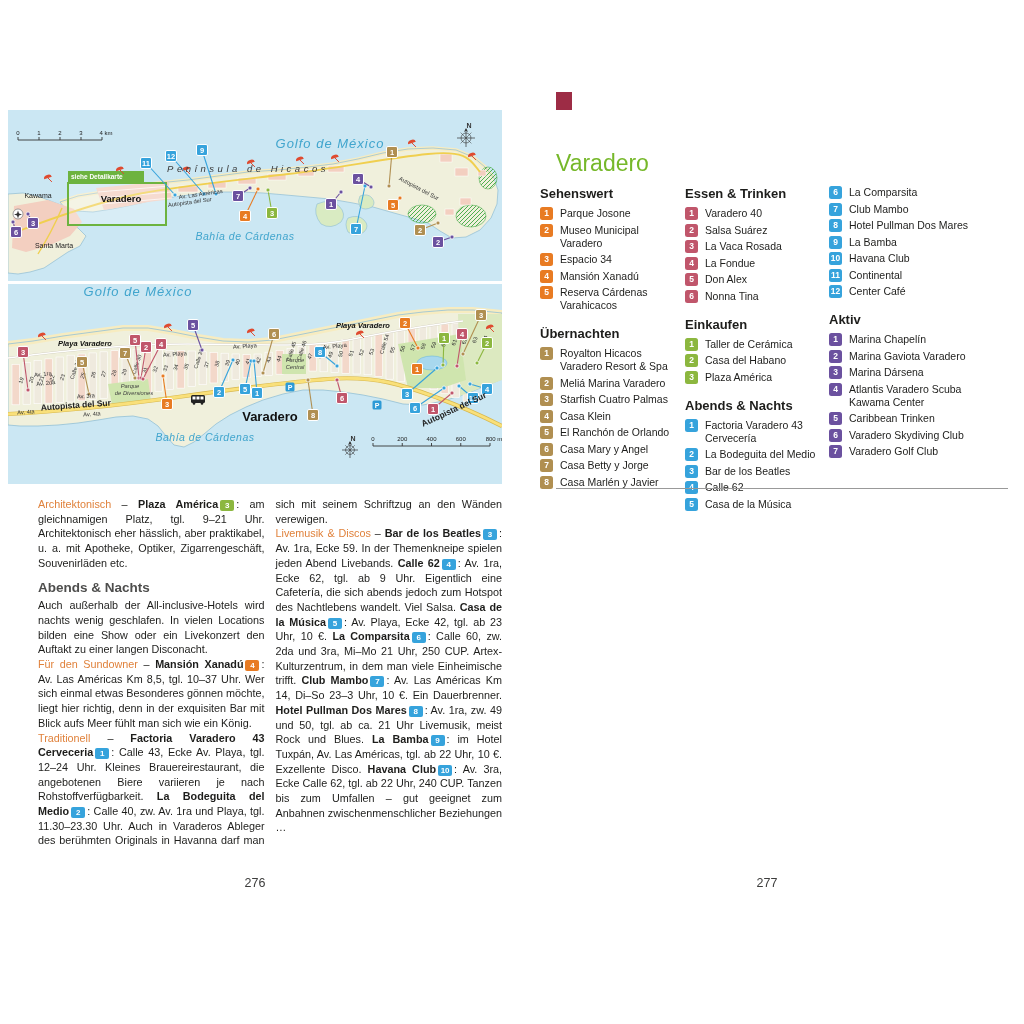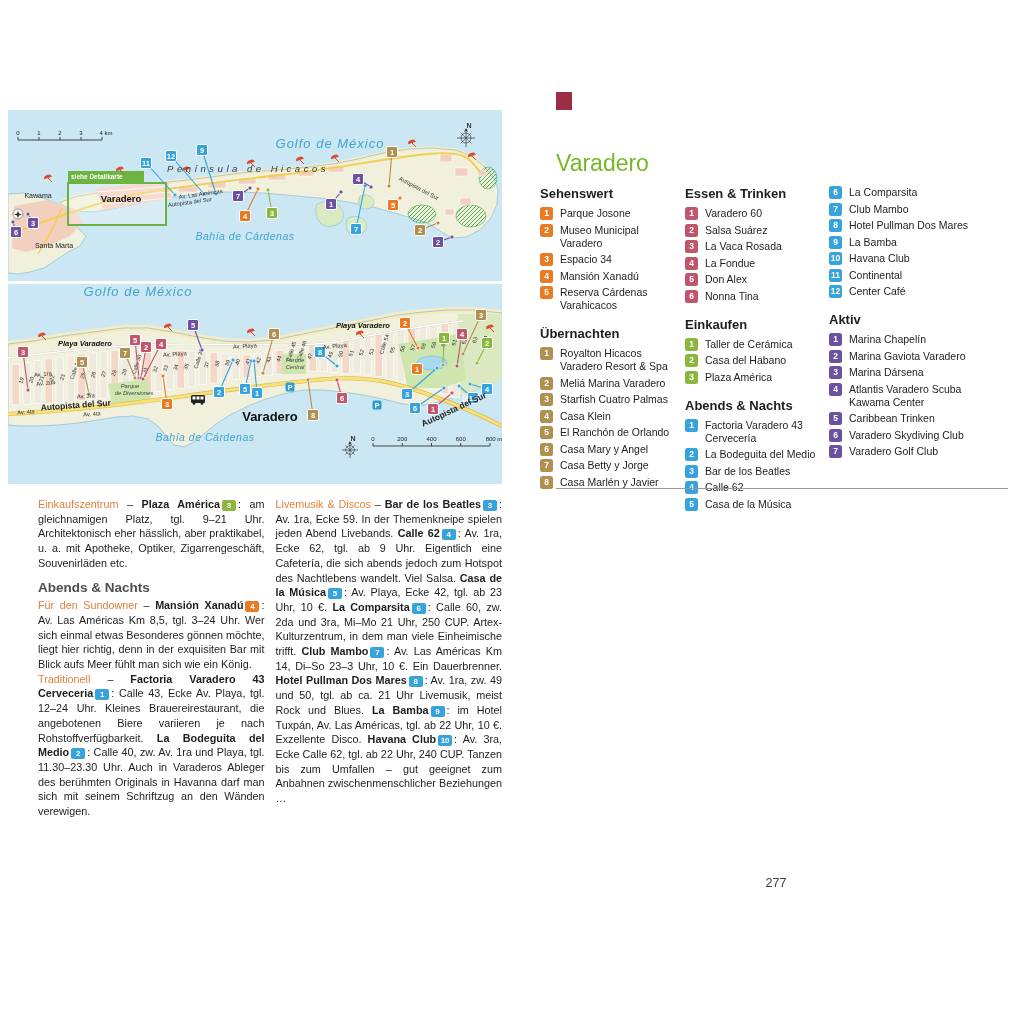--- a/index.html
+++ b/index.html
@@ -18,21 +18,21 @@
   #cols-left{left:38px;top:497px;width:464px;height:386px;}
   .textcols p{margin:0;}
   .kw{color:#e0823c;}
   .bold{font-weight:bold;}
   .h2{font-size:13.5px;font-weight:bold;color:#4e4e4d;margin:10px 0 3px 0;text-align:left;}
   .ibadge{display:inline-block;min-width:12px;height:11px;border-radius:2px;color:#fff;
           font-size:8px;font-weight:bold;text-align:center;line-height:11.5px;
           vertical-align:0px;margin:0 2px;padding:0 1px;}
   .pagenum{position:absolute;top:876px;width:494px;text-align:center;font-size:12.5px;color:#3c3c3b;}
   #pagenum-left{left:8px;}
-  #pagenum-right{left:17px;width:494px;}
+  #pagenum-right{left:8px;width:494px;}
   
   #chapter-tab{position:absolute;left:44px;top:92px;width:16px;height:18px;background:#9d2c45;}
   #dir-title{position:absolute;left:44px;top:150px;font-size:23px;color:#76b82a;font-weight:normal;margin:0;}
   #directory{position:absolute;left:28px;top:186px;width:454px;height:300px;}
   .dircol{position:absolute;top:0;}
   .dirsection{margin-bottom:14px;}
   .dirhead{font-size:13px;font-weight:bold;color:#1d1d1b;margin-bottom:6px;}
   .diritem{display:flex;gap:7px;margin-bottom:3.5px;font-size:10.5px;line-height:13px;text-align:left;}
   .dbadge{flex:none;width:13px;height:13px;border-radius:2.5px;color:#fff;font-size:8.5px;
           font-weight:bold;text-align:center;line-height:13.5px;}
@@ -587,26 +587,28 @@
           <text x="126" y="111" class="park">de Diversiones</text>
           <text x="287" y="78" class="park">Parque</text>
           <text x="287" y="85" class="park">Central</text>
           <text x="262" y="137" class="town-big">Varadero</text>
           <text x="197" y="157" class="sea-med">Bahía de Cárdenas</text>
           <text x="68" y="124" class="road-bold" transform="rotate(-4 68 124)">Autopista del Sur</text>
           <text x="447" y="128" class="road-bold" transform="rotate(-25 447 128)">Autopista del Sur</text>
         </svg>
     </div>
     <div class="textcols" id="cols-left">
-        <p><span class="kw">Einkaufszentrum</span><span> – </span><span class="bold">Plaza América</span><span class="ibadge" style="background: rgb(140, 183, 63);">3</span><span>: am gleichnamigen Platz, tgl. 9–21 Uhr. Architektonisch eher hässlich, aber praktikabel, u. a. mit Apotheke, Optiker, Zigarrengeschäft, Souvenirläden etc.</span></p>
+        <p><span class="kw">Architektonisch</span><span> – </span><span class="bold">Plaza América</span><span class="ibadge" style="background: rgb(140, 183, 63);">3</span><span>: am gleichnamigen Platz, tgl. 9–21 Uhr. Architektonisch eher hässlich, aber praktikabel, u. a. mit Apotheke, Optiker, Zigarrengeschäft, Souvenirläden etc.</span></p>
         <div class="h2">Abends &amp; Nachts</div>
-        <p><span class="kw">Für den Sundowner</span><span> – </span><span class="bold">Mansión Xanadú</span><span class="ibadge" style="background: rgb(232, 123, 35);">4</span><span>: Av. Las Américas Km 8,5, tgl. 3–24 Uhr. Wer sich einmal etwas Besonderes gönnen möchte, liegt hier richtig, denn in der exquisiten Bar mit Blick aufs Meer fühlt man sich wie ein König.</span></p>
+        <p><span>Auch außerhalb der All-inclusive-Hotels wird nachts wenig geschlafen. In vielen Locations bilden eine Show oder ein Livekonzert den Auftakt zu einer langen Disconacht.</span></p>
+        <p><span class="kw">Für den Sundowner</span><span> – </span><span class="bold">Mansión Xanadú</span><span class="ibadge" style="background: rgb(232, 123, 35);">4</span><span>: Av. Las Américas Km 8,5, tgl. 10–37 Uhr. Wer sich einmal etwas Besonderes gönnen möchte, liegt hier richtig, denn in der exquisiten Bar mit Blick aufs Meer fühlt man sich wie ein König.</span></p>
         <p><span class="kw">Traditionell</span><span> – </span><span class="bold">Factoria Varadero 43 Cerveceria</span><span class="ibadge" style="background: rgb(54, 163, 220);">1</span><span>: Calle 43, Ecke Av. Playa, tgl. 12–24 Uhr. Kleines Brauereirestaurant, die angebotenen Biere variieren je nach Rohstoffverfügbarkeit. </span><span class="bold">La Bodeguita del Medio</span><span class="ibadge" style="background: rgb(54, 163, 220);">2</span><span>: Calle 40, zw. Av. 1ra und Playa, tgl. 11.30–23.30 Uhr. Auch in Varaderos Ableger des berühmten Originals in Havanna darf man sich mit seinem Schriftzug an den Wänden verewigen.</span></p>
         <p><span class="kw">Livemusik &amp; Discos</span><span> – </span><span class="bold">Bar de los Beatles</span><span class="ibadge" style="background: rgb(54, 163, 220);">3</span><span>: Av. 1ra, Ecke 59. In der Themenkneipe spielen jeden Abend Livebands. </span><span class="bold">Calle 62</span><span class="ibadge" style="background: rgb(54, 163, 220);">4</span><span>: Av. 1ra, Ecke 62, tgl. ab 9 Uhr. Eigentlich eine Cafetería, die sich abends jedoch zum Hotspot des Nachtlebens wandelt. Viel Salsa. </span><span class="bold">Casa de la Música</span><span class="ibadge" style="background: rgb(54, 163, 220);">5</span><span>: Av. Playa, Ecke 42, tgl. ab 23 Uhr, 10 €. </span><span class="bold">La Comparsita</span><span class="ibadge" style="background: rgb(54, 163, 220);">6</span><span>: Calle 60, zw. 2da und 3ra, Mi–Mo 21 Uhr, 250 CUP. Artex-Kulturzentrum, in dem man viele Einheimische trifft. </span><span class="bold">Club Mambo</span><span class="ibadge" style="background: rgb(54, 163, 220);">7</span><span>: Av. Las Américas Km 14, Di–So 23–3 Uhr, 10 €. Ein Dauerbrenner. </span><span class="bold">Hotel Pullman Dos Mares</span><span class="ibadge" style="background: rgb(54, 163, 220);">8</span><span>: Av. 1ra, zw. 49 und 50, tgl. ab ca. 21 Uhr Livemusik, meist Rock und Blues. </span><span class="bold">La Bamba</span><span class="ibadge" style="background: rgb(54, 163, 220);">9</span><span>: im Hotel Tuxpán, Av. Las Américas, tgl. ab 22 Uhr, 10 €. Exzellente Disco. </span><span class="bold">Havana Club</span><span class="ibadge" style="background: rgb(54, 163, 220);">10</span><span>: Av. 3ra, Ecke Calle 62, tgl. ab 22 Uhr, 240 CUP. Tanzen bis zum Umfallen – gut geeignet zum Anbahnen zwischenmenschlicher Beziehungen …</span></p>
       </div>
+    <div class="pagenum" id="pagenum-left">276</div>
   </div>
 
   <div class="page" id="page-right">
     <div id="chapter-tab"></div>
     <h1 id="dir-title">Varadero</h1>
     <div id="directory">
         <div class="dircol" style="left: 0px; width: 142px;">
           <div class="dirsection">
             <div class="dirhead">Sehenswert</div>
             <div class="diritem">
@@ -664,21 +666,21 @@
               <span class="dbadge" style="background: rgb(176, 143, 81);">8</span>
               <span>Casa Marlén y Javier</span>
             </div>
           </div>
         </div>
         <div class="dircol" style="left: 145px; width: 141px;">
           <div class="dirsection">
             <div class="dirhead">Essen &amp; Trinken</div>
             <div class="diritem">
               <span class="dbadge" style="background: rgb(192, 86, 107);">1</span>
-              <span>Varadero 60</span>
+              <span>Varadero 40</span>
             </div>
             <div class="diritem">
               <span class="dbadge" style="background: rgb(192, 86, 107);">2</span>
               <span>Salsa Suárez</span>
             </div>
             <div class="diritem">
               <span class="dbadge" style="background: rgb(192, 86, 107);">3</span>
               <span>La Vaca Rosada</span>
             </div>
             <div class="diritem">

